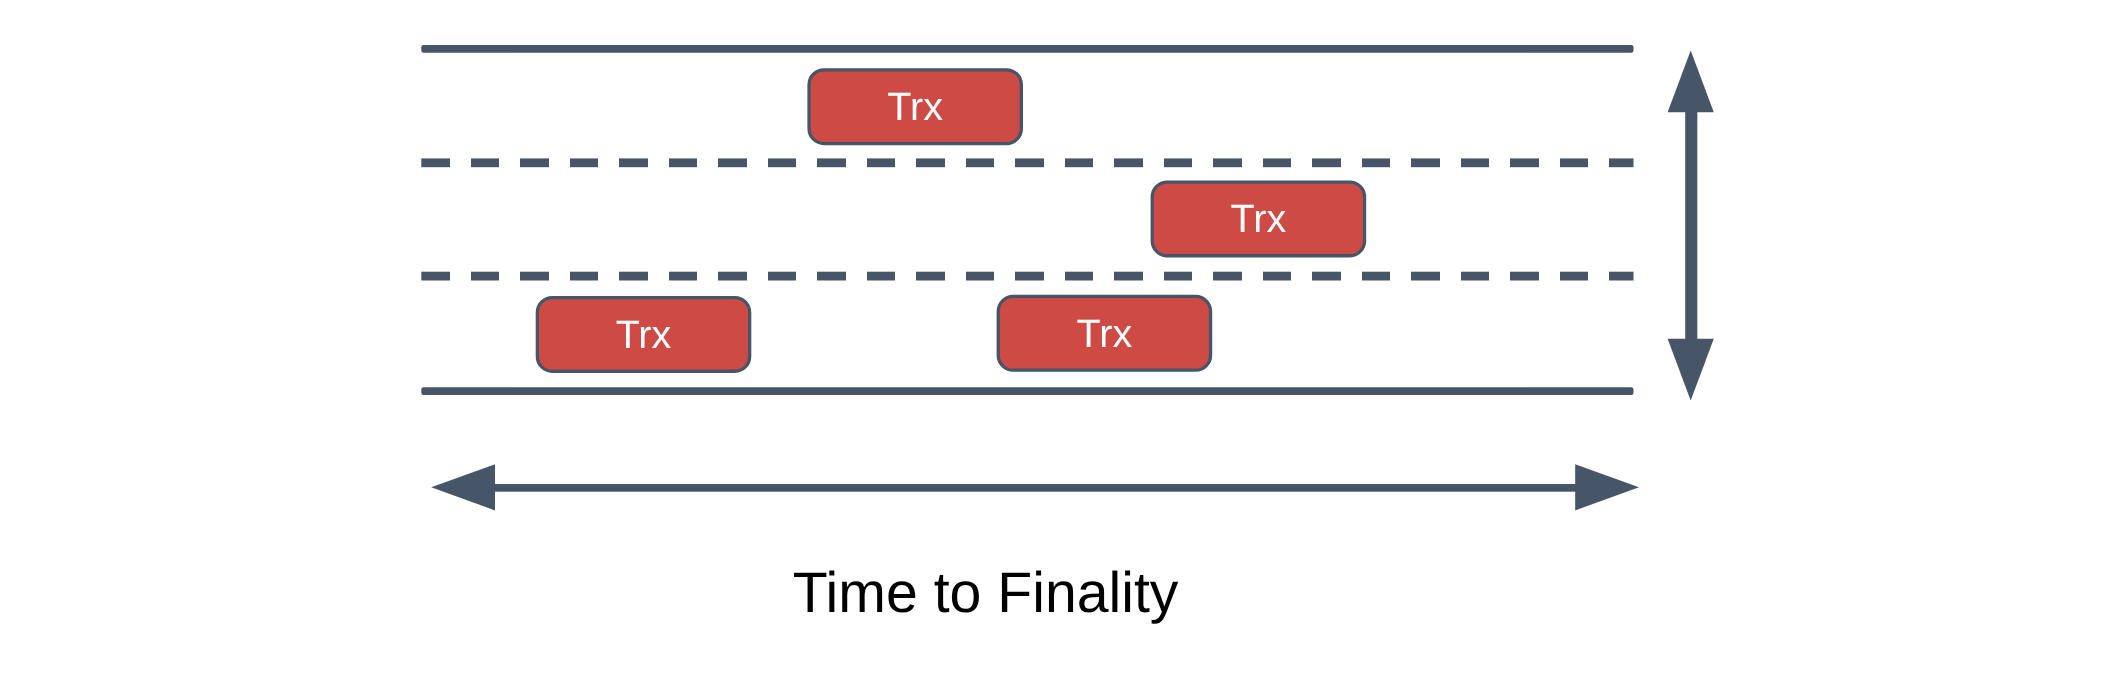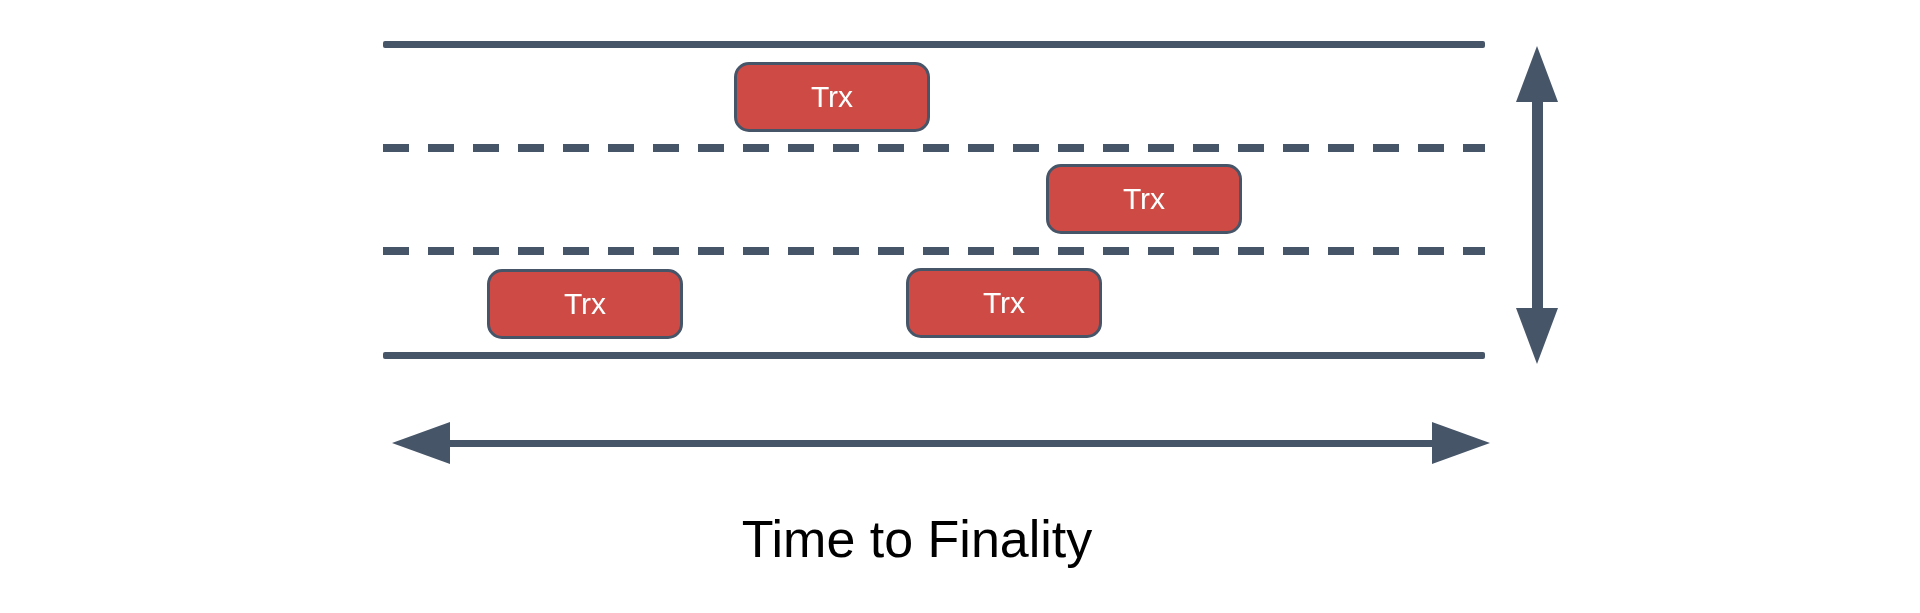--- a/index.html
+++ b/index.html
@@ -18,41 +18,41 @@
   
   .lane-divider{position:absolute;left:383px;width:1102px;height:8px;
     background:repeating-linear-gradient(to right,var(--line) 0,var(--line) 26px,transparent 26px,transparent 45px);}
   .lane-divider.d1{top:144px;}
   .lane-divider.d2{top:247px;}
 
   
   .trx-box{position:absolute;width:196px;height:70px;background:var(--box-fill);
     border:3px solid var(--box-border);border-radius:15px;box-sizing:border-box;
     display:flex;align-items:center;justify-content:center;}
-  .trx-box span{color:var(--box-text);font-size:30px;line-height:1;}
+  .trx-box span{color:var(--box-text);font-size:36px;line-height:1;}
   .trx-a{left:734px;top:62px;}
   .trx-b{left:1046px;top:164px;}
   .trx-c{left:487px;top:269px;}
   .trx-d{left:906px;top:268px;}
 
   
   .v-arrow-shaft{position:absolute;left:1532px;top:90px;width:11px;height:230px;background:var(--line);}
   .arrowhead{position:absolute;width:0;height:0;}
   .head-up{left:1516px;top:46px;border-left:21px solid transparent;border-right:21px solid transparent;border-bottom:56px solid var(--line);}
   .head-down{left:1516px;top:308px;border-left:21px solid transparent;border-right:21px solid transparent;border-top:56px solid var(--line);}
 
   
   .h-arrow-shaft{position:absolute;left:435px;top:440px;width:1010px;height:7px;background:var(--line);}
   .head-left{left:392px;top:422px;border-top:21px solid transparent;border-bottom:21px solid transparent;border-right:58px solid var(--line);}
   .head-right{left:1432px;top:422px;border-top:21px solid transparent;border-bottom:21px solid transparent;border-left:58px solid var(--line);}
 
   
   .axis-label{position:absolute;color:var(--label);font-size:52px;line-height:1.15;white-space:nowrap;}
   .label-throughput{left:1585px;top:155px;}
-  .label-ttf{left:896px;top:510px;transform:translateX(-50%);margin-left:21px;}
+  .label-ttf{left:896px;top:510px;transform:translateX(-50%);}
 </style>
 </head>
 <body>
 
 <div class="canvas">
 
   <div class="road-line top"></div>
   <div class="lane-divider d1"></div>
   <div class="lane-divider d2"></div>
   <div class="road-line bottom"></div>

